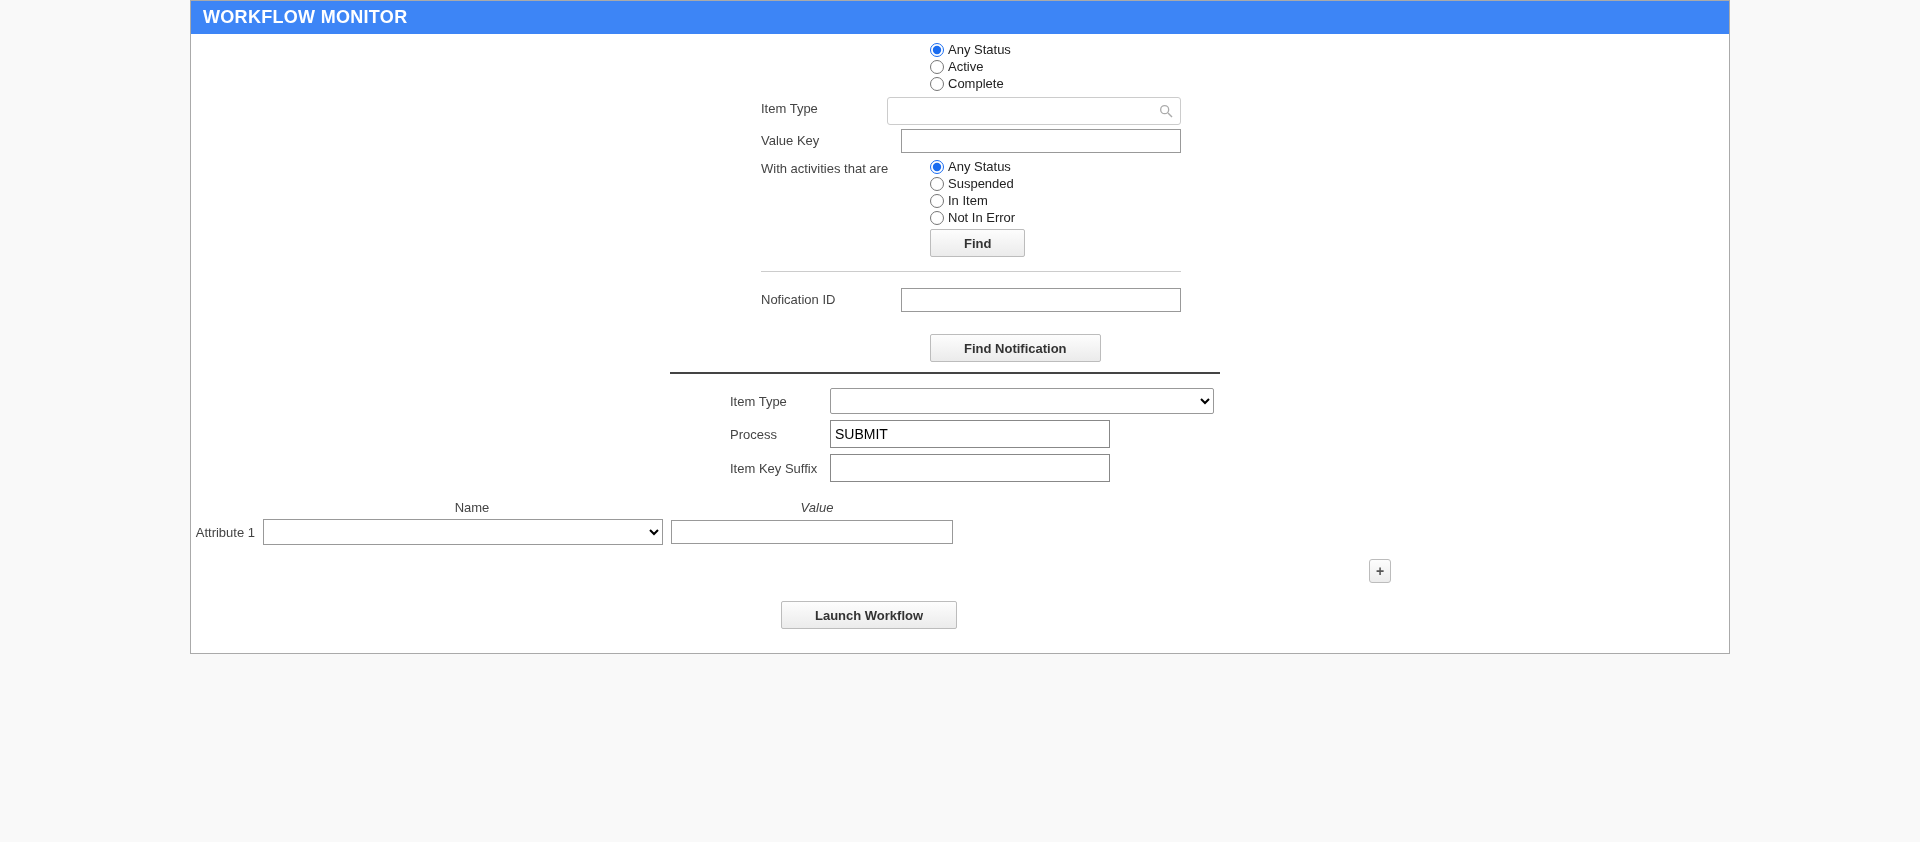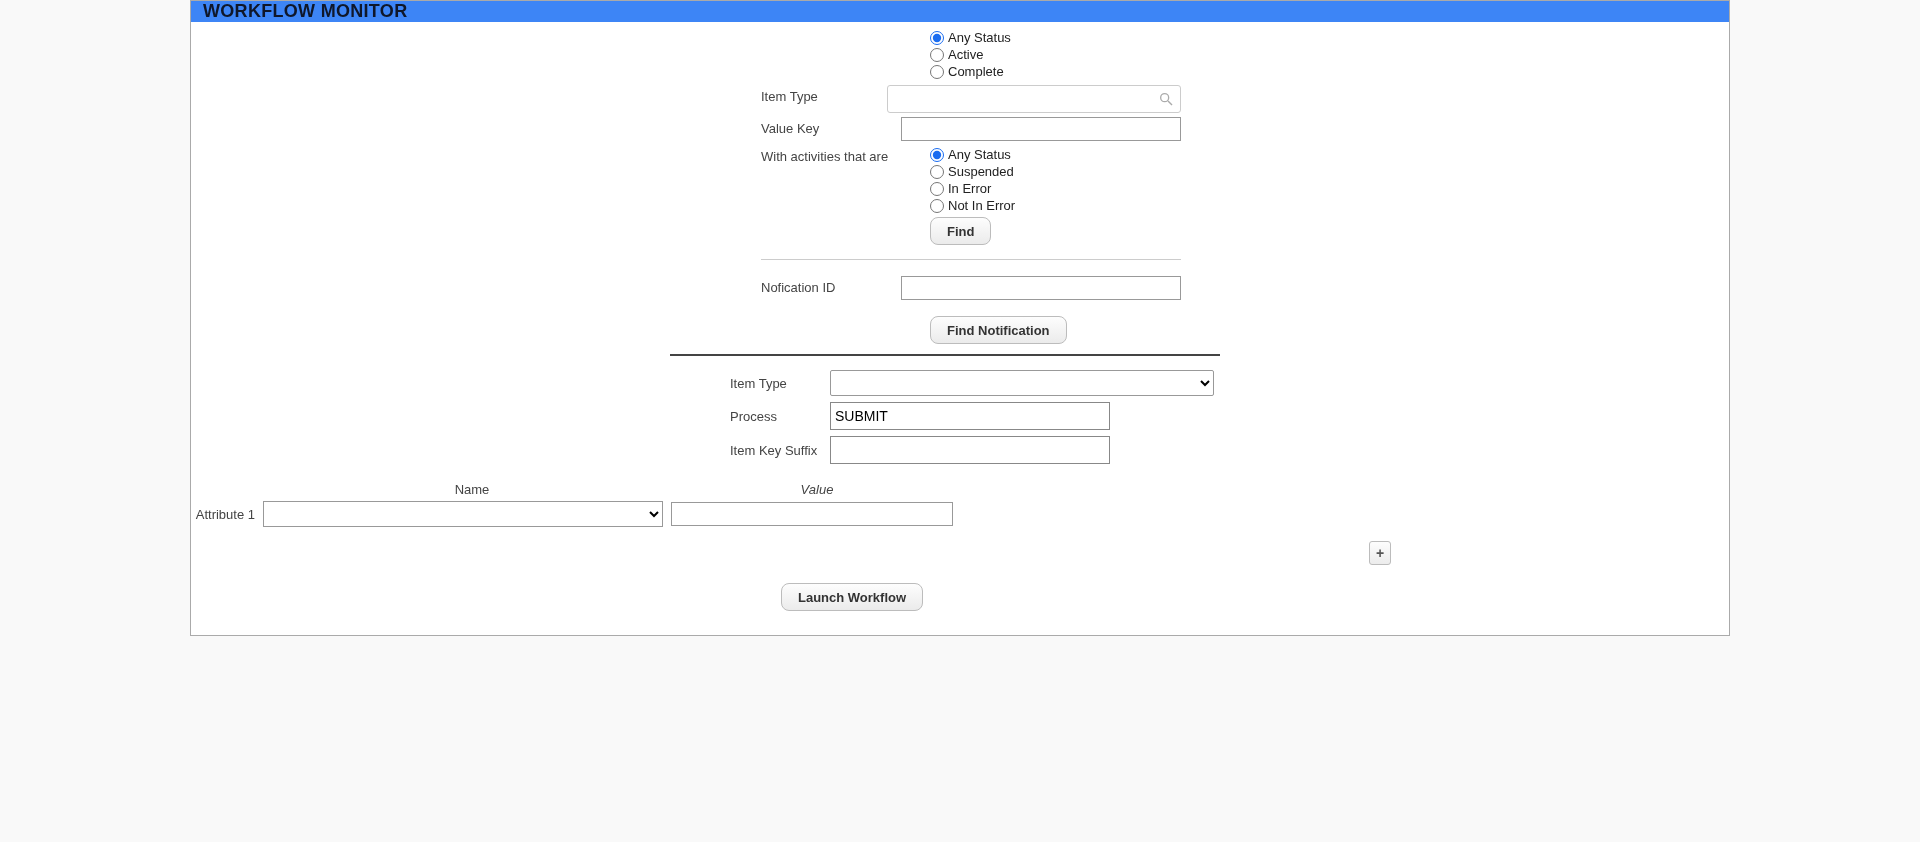--- a/index.html
+++ b/index.html
@@ -6,22 +6,22 @@
     html, body { margin: 0; padding: 0; font-family: Arial, Helvetica, sans-serif; font-size: 13px; color: #222; background: #f9f9f9; }
     .page {
       width: 1540px;
       max-width: 1540px;
       margin: 0 auto;
       background: #fff;
       border: 1px solid #aaa;
     }
     .banner {
       background: #3d85f6;
-      color: #0f172a;
-      padding: 0 12px;
+      color: #ffffff;
+      padding: 6px 12px;
       font-weight: bold;
       font-size: 18px;
       letter-spacing: 0.3px;
     }
 
     .content {
       padding: 6px 0 24px;
       position: relative;
     }
 
@@ -71,27 +71,27 @@
     }
     .lov-icon {
       width: 16px; height: 16px; opacity: .55; flex-shrink: 0;
     }
 
     .btn {
       display: inline-flex;
       align-items: center;
       justify-content: center;
       height: 28px;
-      padding: 0 16px;
+      padding: 0 33px;
       font-size: 13px;
       font-weight: bold;
       color: #333;
       background: linear-gradient(#fdfdfd, #ebebeb);
       border: 1px solid #bcbcbc;
-      border-radius: 8px;
+      border-radius: 2px;
       cursor: pointer;
     }
 
     .divider {
       border: none;
       border-top: 1px solid #ccc;
       margin: 14px 0 16px 0;
     }
 
     .hr-strong {
@@ -215,21 +215,21 @@
           <div class="radio-row">
             <input type="radio" name="act" checked="" style="">
             <label>Any Status</label>
           </div>
           <div class="radio-row">
             <input type="radio" name="act" style="">
             <label>Suspended</label>
           </div>
           <div class="radio-row">
             <input type="radio" name="act" style="">
-            <label>In Error</label>
+            <label>In Item</label>
           </div>
           <div class="radio-row">
             <input type="radio" name="act" style="">
             <label>Not In Error</label>
           </div>
           <div style="margin-top:4px">
             <button class="btn">Find</button>
           </div>
         </div>
       </div>
@@ -237,21 +237,21 @@
       <hr class="divider">
 
       <div class="section1-row">
         <div class="section1-label">Nofication ID</div>
         <div class="section1-field">
           <input class="text-input" type="text" value="" style="">
         </div>
       </div>
 
 
-      <div class="section1-row" style="margin-top:16px">
+      <div class="section1-row" style="margin-top:22px">
         <div class="section1-label"></div>
         <div class="section1-field">
           <button class="btn">Find Notification</button>
         </div>
       </div>
 
     </div>
 
     <hr class="hr-strong">
 

